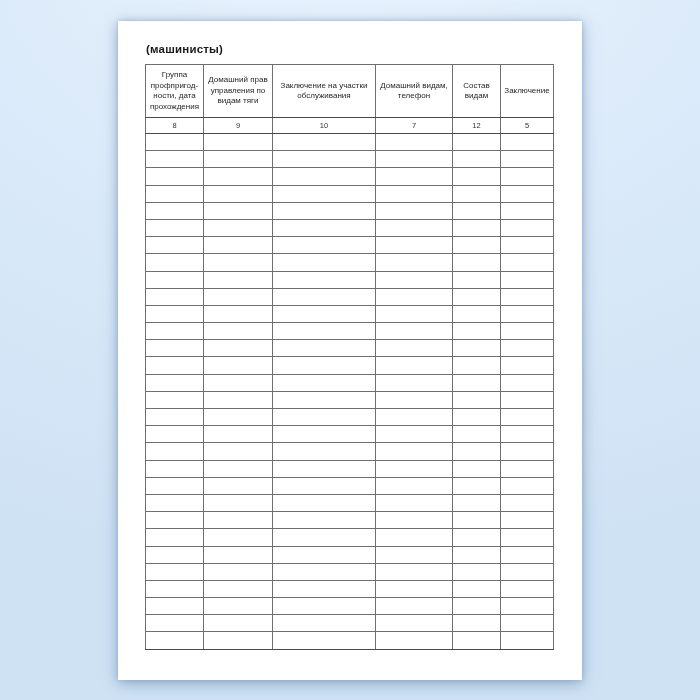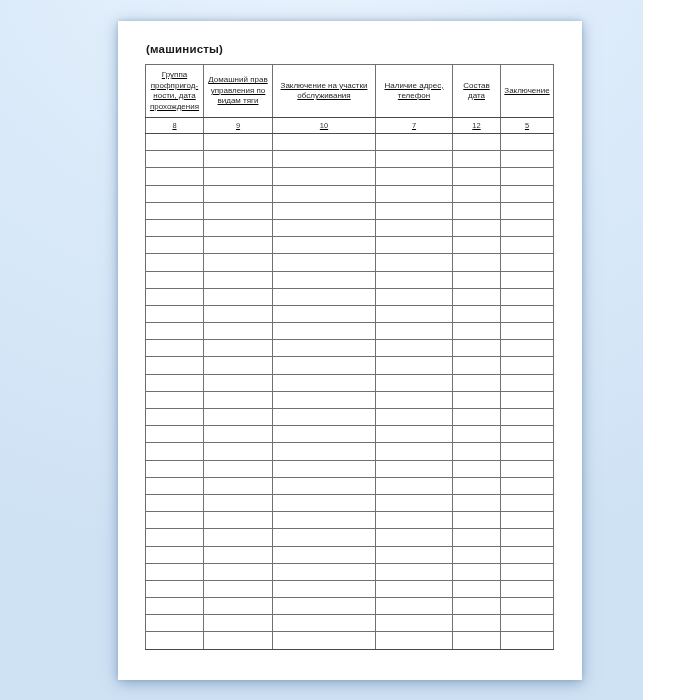--- a/index.html
+++ b/index.html
@@ -5,21 +5,21 @@
   html, body {
     margin: 0;
     padding: 0;
     width: 700px;
     height: 700px;
     overflow: hidden;
     font-family: "Liberation Sans", "DejaVu Sans", sans-serif;
   }
   .stage {
     position: relative;
-    width: 643px;
+    width: 700px;
     height: 700px;
     background: radial-gradient(ellipse 120% 90% at 50% -10%,
                 var(--bg-top, #e9f3fd) 0%,
                 var(--bg-mid, #d9e9f9) 55%,
                 var(--bg-bottom, #cfe2f4) 100%);
   }
   .paper {
     position: absolute;
     left: 118px;
     top: 21px;
@@ -40,21 +40,20 @@
     white-space: nowrap;
   }
   table.form-table {
     position: absolute;
     top: 43px;
     left: 27px;
     width: 408px;
     border-collapse: collapse;
     table-layout: fixed;
     border: 1.4px solid var(--border-strong, #4a4a4a);
-    text-decoration: underline;
   }
   .form-table th, .form-table td {
     border: 1px solid var(--grid, #6f6f6f);
     padding: 0;
     margin: 0;
   }
   .form-table thead th {
     font-weight: normal;
     font-size: 8px;
     line-height: 10.5px;
@@ -105,24 +104,24 @@
         <tr>
           <th>Группа
 профпригод-
 ности, дата
 прохождения</th>
           <th>Домашний прав
 управления по
 видам тяги</th>
           <th>Заключение на участки
 обслуживания</th>
-          <th>Наличие адрес,
+          <th>Домашний видам,
 телефон</th>
           <th>Состав
-дата</th>
+видам</th>
           <th>Заключение</th>
         </tr>
         <tr class="num-row">
           <th>8</th>
           <th>9</th>
           <th>10</th>
           <th>7</th>
           <th>12</th>
           <th>5</th>
         </tr>

